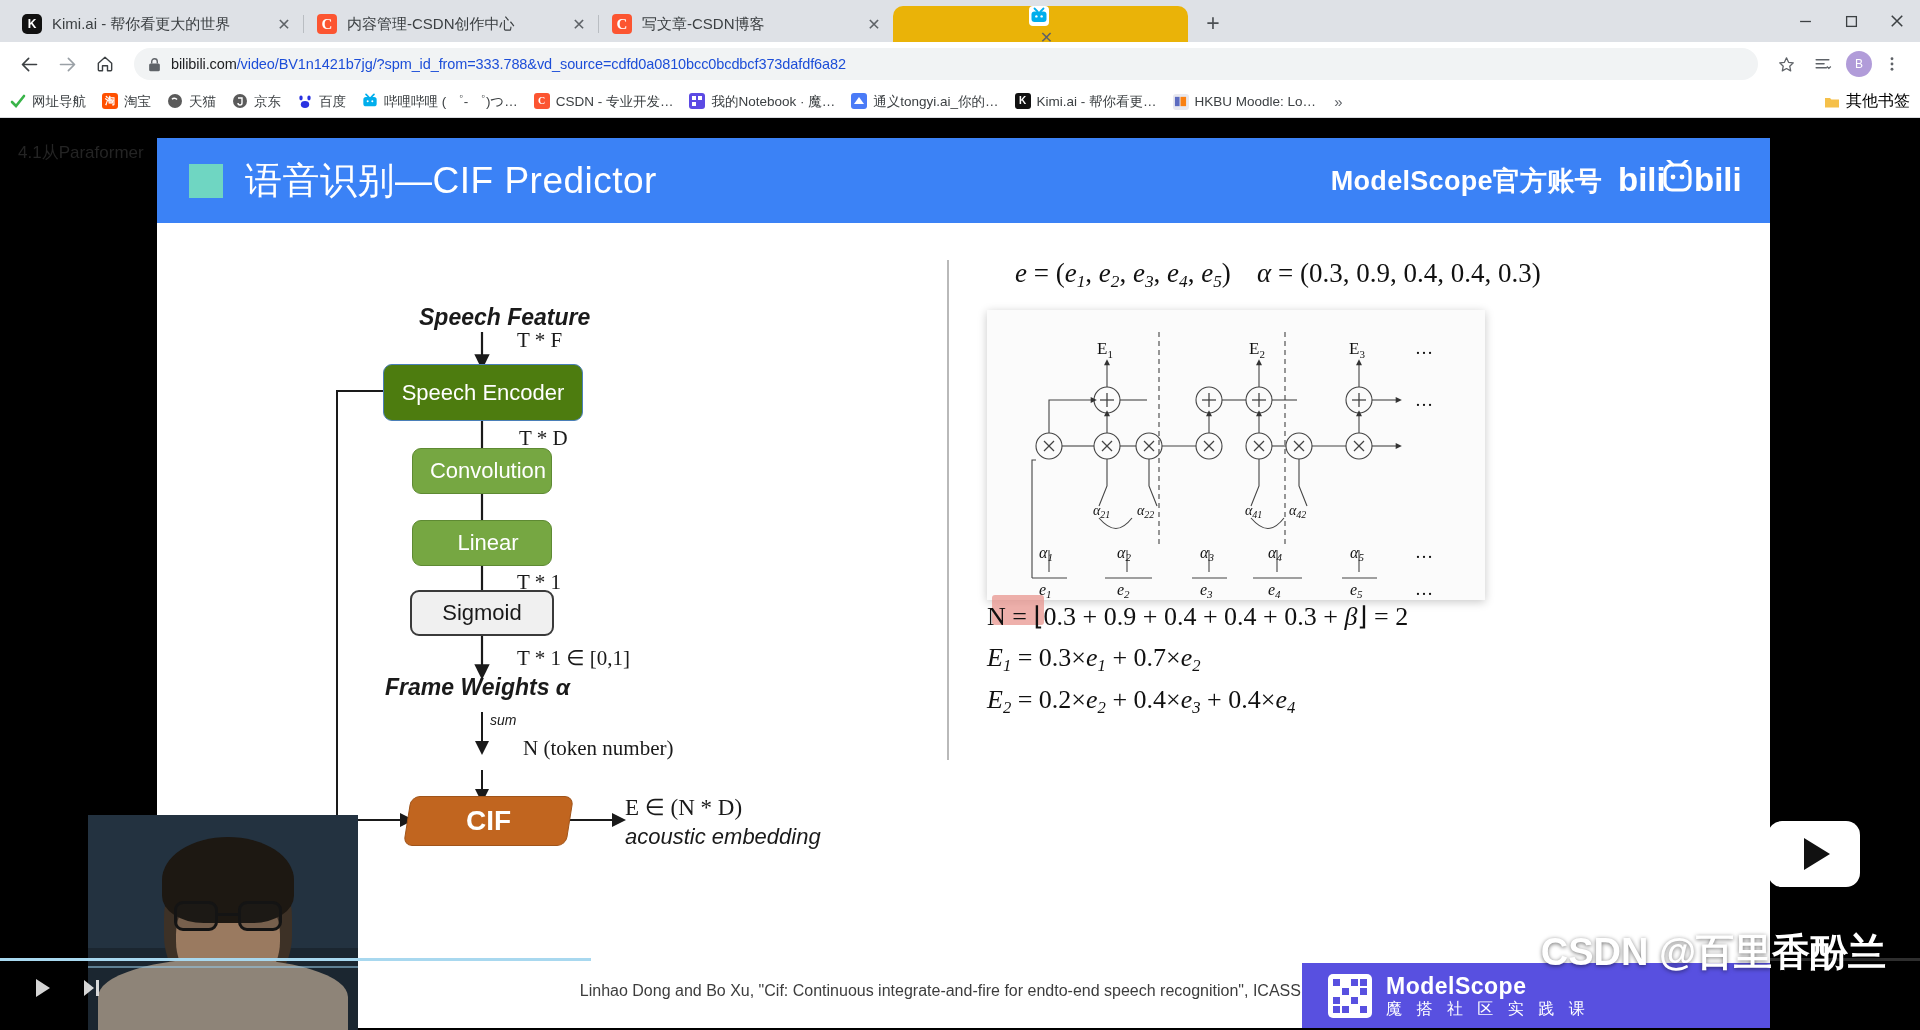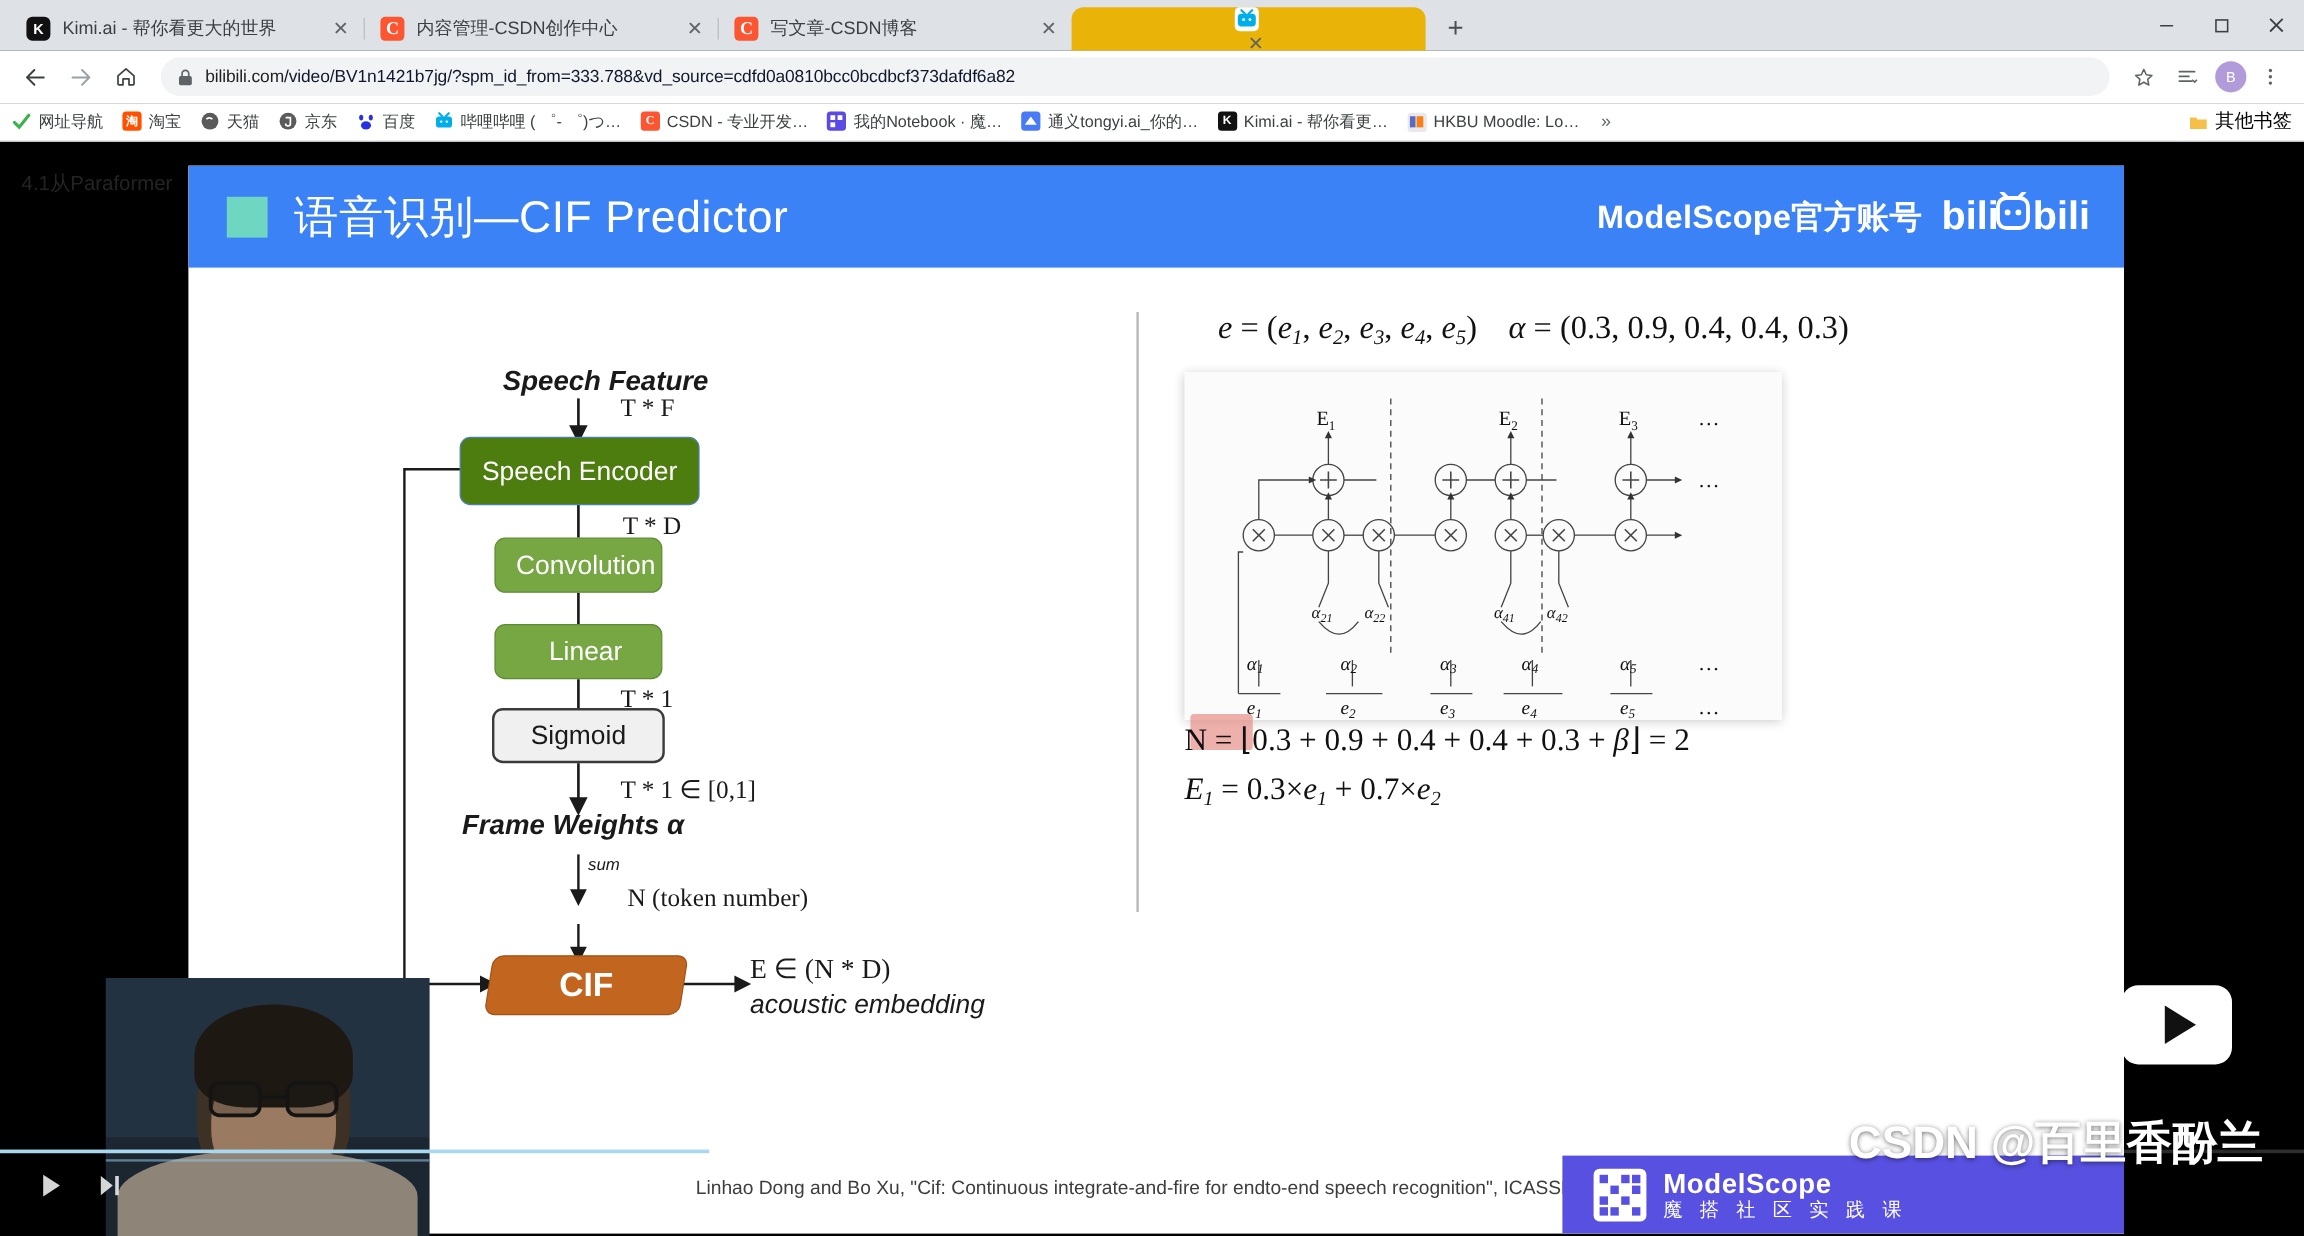--- a/index.html
+++ b/index.html
@@ -72,21 +72,21 @@
     display:flex; align-items:center; justify-content:center; color:#5f6368;
   }
   .omnibox {
     flex:1 1 auto; height: 32px; background:#f1f3f4; border-radius: 16px;
     display:flex; align-items:center; padding: 0 14px; margin: 0 8px;
     font-size: 14.5px; color:#202124; overflow:hidden;
   }
   .lock { margin-right: 10px; display:flex; }
   .url { white-space: nowrap; overflow: hidden; font-size: 14.5px; letter-spacing: -0.1px; }
   .url .host { color:#202124; }
-  .url .path { color:#0f172a;text-align:center; }
+  .url .path { color:#1d4ed8;text-align:center; }
   .tb-right { display:flex; align-items:center; }
   .tb-icon { width:32px; height:32px; display:flex; align-items:center; justify-content:center; color:#5f6368; margin-left:4px; }
   .avatar-chip {
     width:26px; height:26px; border-radius:50%; background:#b19cd9; color:#fff;
     display:flex;align-items:center;justify-content:center; font-size:12px; margin-left:8px;
   }
 
   
   .bookmarks {
     height: 32px; background:#fff; display:flex; align-items:center; padding: 0 10px;
@@ -691,20 +691,23 @@
             </svg>
           </div>
 
           <div class="hl-token" style="left:5px; top:337px; width:52px; height:30px;"></div>
 
           <div class="math" style="left:0px; top:343px; font-size:26px;">
             N = ⌊0.3 + 0.9 + 0.4 + 0.4 + 0.3 + <i>β</i>⌋ = 2
           </div>
           <div class="math" style="left:0px; top:385px; font-size:26px;">
             <i>E</i><span class="sub">1</span> = 0.3×<i>e</i><span class="sub">1</span> + 0.7×<i>e</i><span class="sub">2</span>
+          </div>
+          <div class="math" style="left:0px; top:427px; font-size:26px;">
+            <i>E</i><span class="sub">2</span> = 0.2×<i>e</i><span class="sub">2</span> + 0.4×<i>e</i><span class="sub">3</span> + 0.4×<i>e</i><span class="sub">4</span>
           </div>
         </div>
 
         <div class="citation">Linhao Dong and Bo Xu, "Cif: Continuous integrate-and-fire for endto-end speech recognition", ICASSP2020</div>
 
         <div class="ribbon">
           <div class="rib-logo">
             <i></i>
               <i class="off"></i>
               <i></i>

